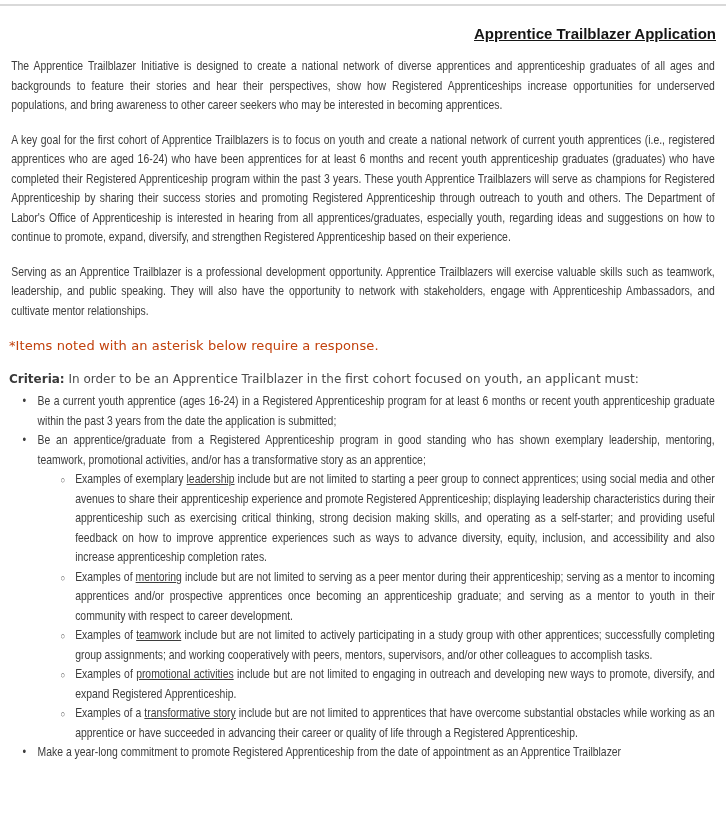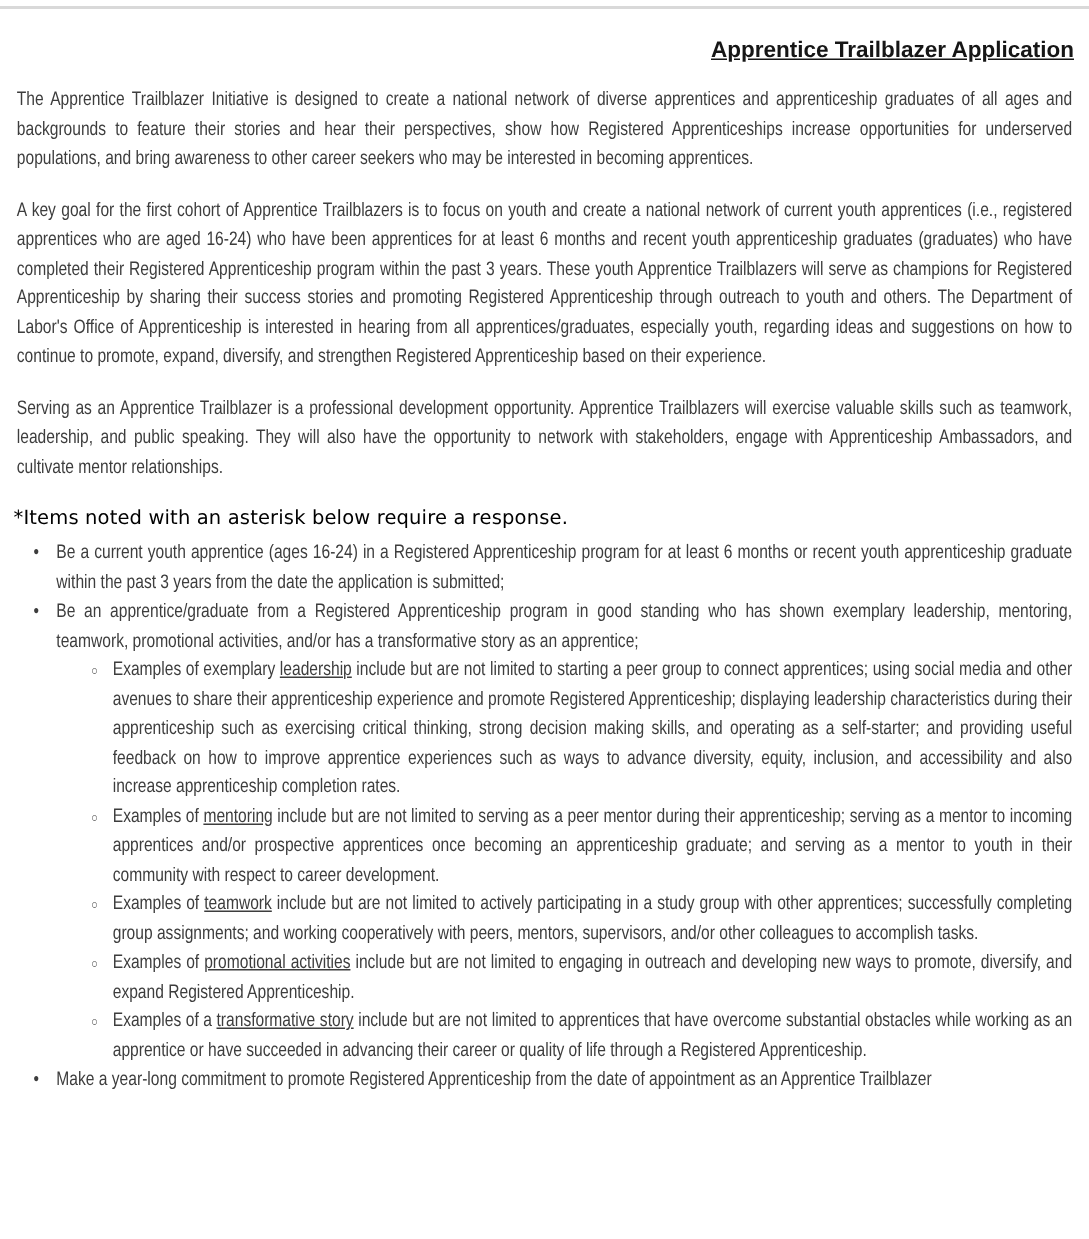--- a/index.html
+++ b/index.html
@@ -21,21 +21,21 @@
   }
   .paras{margin-top:12px;}
   .paras p{
     margin:0 0 15px;font-size:13px;line-height:19.5px;
     text-align:justify;color:#3d3d3d;
   }
   .paras p:last-child{margin-bottom:0;}
   .required-note{
     margin:16px 0 0 9px;
     font-family:"DejaVu Sans",sans-serif;font-size:13px;line-height:20px;
-    color:#000000;letter-spacing:0.1px;
+    color:#c2410c;letter-spacing:0.1px;
   }
   .criteria-line{
     margin:13px 9px 0;
     font-family:"DejaVu Sans",sans-serif;font-size:12px;line-height:20px;
     color:#4c4c4c;
   }
   .criteria-line .label{font-weight:700;color:#3a3a3a;}
   .list-wrap{margin-top:2px;}
   ul{list-style:none;margin:0;padding:0;}
   .l1>li{
@@ -60,20 +60,21 @@
   <h1 class="doc-title">Apprentice Trailblazer Application</h1>
 
   <div class="condensed paras">
     <p>The Apprentice Trailblazer Initiative is designed to create a national network of diverse apprentices and apprenticeship graduates of all ages and backgrounds to feature their stories and hear their perspectives, show how Registered Apprenticeships increase opportunities for underserved populations, and bring awareness to other career seekers who may be interested in becoming apprentices.</p>
     <p>A key goal for the first cohort of Apprentice Trailblazers is to focus on youth and create a national network of current youth apprentices (i.e., registered apprentices who are aged 16-24) who have been apprentices for at least 6 months and recent youth apprenticeship graduates (graduates) who have completed their Registered Apprenticeship program within the past 3 years. These youth Apprentice Trailblazers will serve as champions for Registered Apprenticeship by sharing their success stories and promoting Registered Apprenticeship through outreach to youth and others. The Department of Labor's Office of Apprenticeship is interested in hearing from all apprentices/graduates, especially youth, regarding ideas and suggestions on how to continue to promote, expand, diversify, and strengthen Registered Apprenticeship based on their experience.</p>
     <p>Serving as an Apprentice Trailblazer is a professional development opportunity. Apprentice Trailblazers will exercise valuable skills such as teamwork, leadership, and public speaking. They will also have the opportunity to network with stakeholders, engage with Apprenticeship Ambassadors, and cultivate mentor relationships.</p>
   </div>
 
   <p class="required-note">*Items noted with an asterisk below require a response.</p>
 
+  <p class="criteria-line"><span class="label">Criteria:</span><span> In order to be an Apprentice Trailblazer in the first cohort focused on youth, an applicant must:</span></p>
 
   <div class="condensed list-wrap">
     <ul class="l1">
       <li>
         <span>Be a current youth apprentice (ages 16-24) in a Registered Apprenticeship program for at least 6 months or recent youth apprenticeship graduate within the past 3 years from the date the application is submitted;</span>
       </li>
       <li>
         <span>Be an apprentice/graduate from a Registered Apprenticeship program in good standing who has shown exemplary leadership, mentoring, teamwork, promotional activities, and/or has a transformative story as an apprentice;</span>
         <ul class="l2">
           <li><span>Examples of exemplary </span><span class="u">leadership</span><span> include but are not limited to starting a peer group to connect apprentices; using social media and other avenues to share their apprenticeship experience and promote Registered Apprenticeship; displaying leadership characteristics during their apprenticeship such as exercising critical thinking, strong decision making skills, and operating as a self-starter; and providing useful feedback on how to improve apprentice experiences such as ways to advance diversity, equity, inclusion, and accessibility and also increase apprenticeship completion rates.</span></li>

